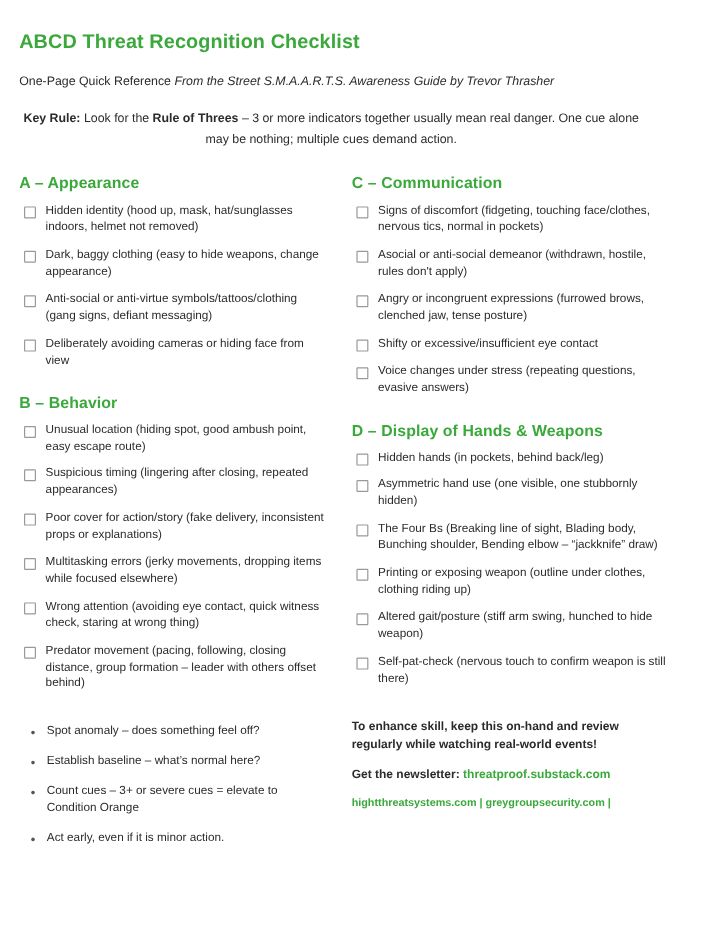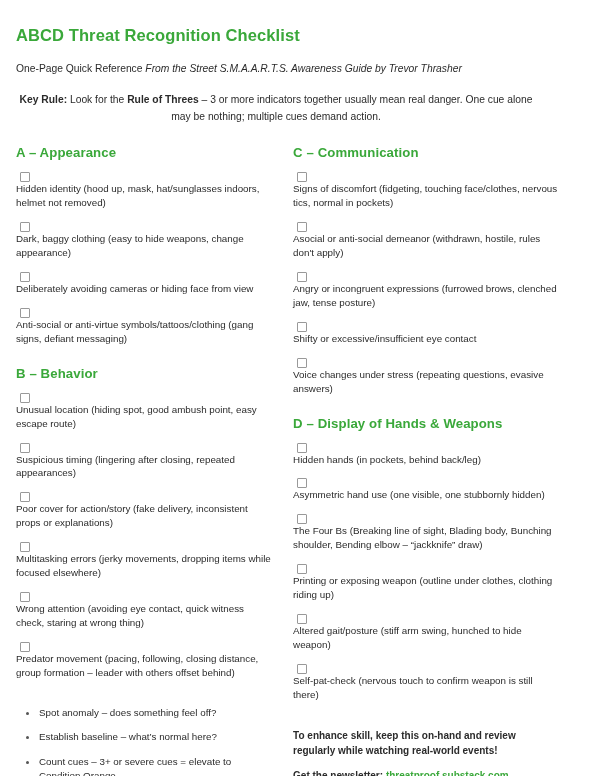--- a/index.html
+++ b/index.html
@@ -70,21 +70,20 @@
   }
   ul.checks {
     list-style: none;
     margin: 0 0 0 0;
     padding: 0;
   }
   ul.checks li {
     display: flex;
     align-items: flex-start;
     margin-bottom: 9px;
-    flex-direction: column;
   }
   .box {
     width: 8px;
     height: 8px;
     border: 1px solid #999999;
     background: #ffffff;
     flex: 0 0 auto;
     margin: 3px 8px 0 4px;
     border-radius: 1px;
   }
@@ -163,25 +162,25 @@
         <li>
           <span class="box"></span>
           <span class="ctext">Hidden identity (hood up, mask, hat/sunglasses indoors, helmet not removed)</span>
         </li>
         <li>
           <span class="box"></span>
           <span class="ctext">Dark, baggy clothing (easy to hide weapons, change appearance)</span>
         </li>
         <li>
           <span class="box"></span>
+          <span class="ctext">Anti-social or anti-virtue symbols/tattoos/clothing (gang signs, defiant messaging)</span>
+        </li>
+        <li>
+          <span class="box"></span>
           <span class="ctext">Deliberately avoiding cameras or hiding face from view</span>
-        </li>
-        <li>
-          <span class="box"></span>
-          <span class="ctext">Anti-social or anti-virtue symbols/tattoos/clothing (gang signs, defiant messaging)</span>
         </li>
       </ul>
 
       <h2 class="sect-head spaced">B – Behavior</h2>
       <ul class="checks">
         <li>
           <span class="box"></span>
           <span class="ctext">Unusual location (hiding spot, good ambush point, easy escape route)</span>
         </li>
         <li>

